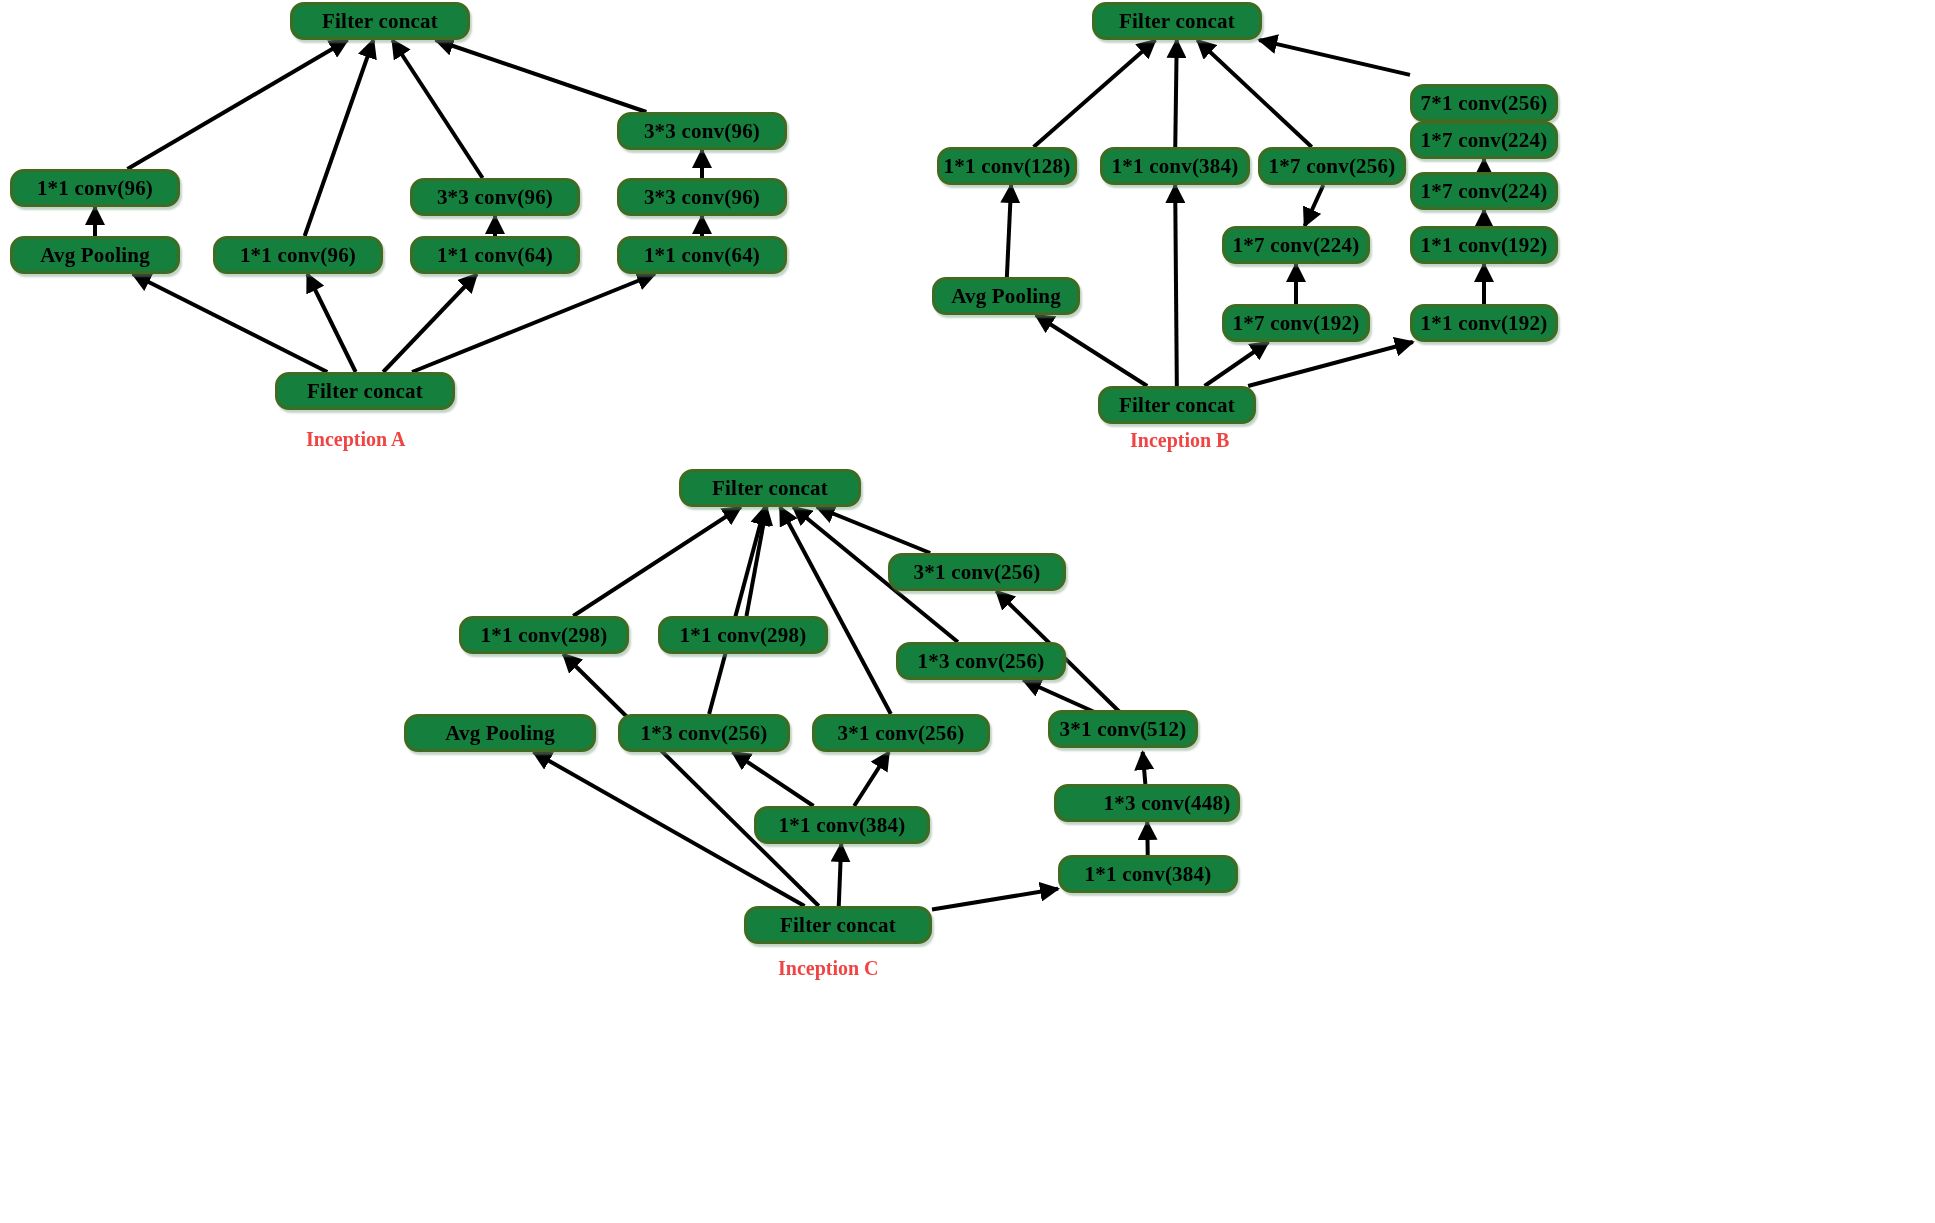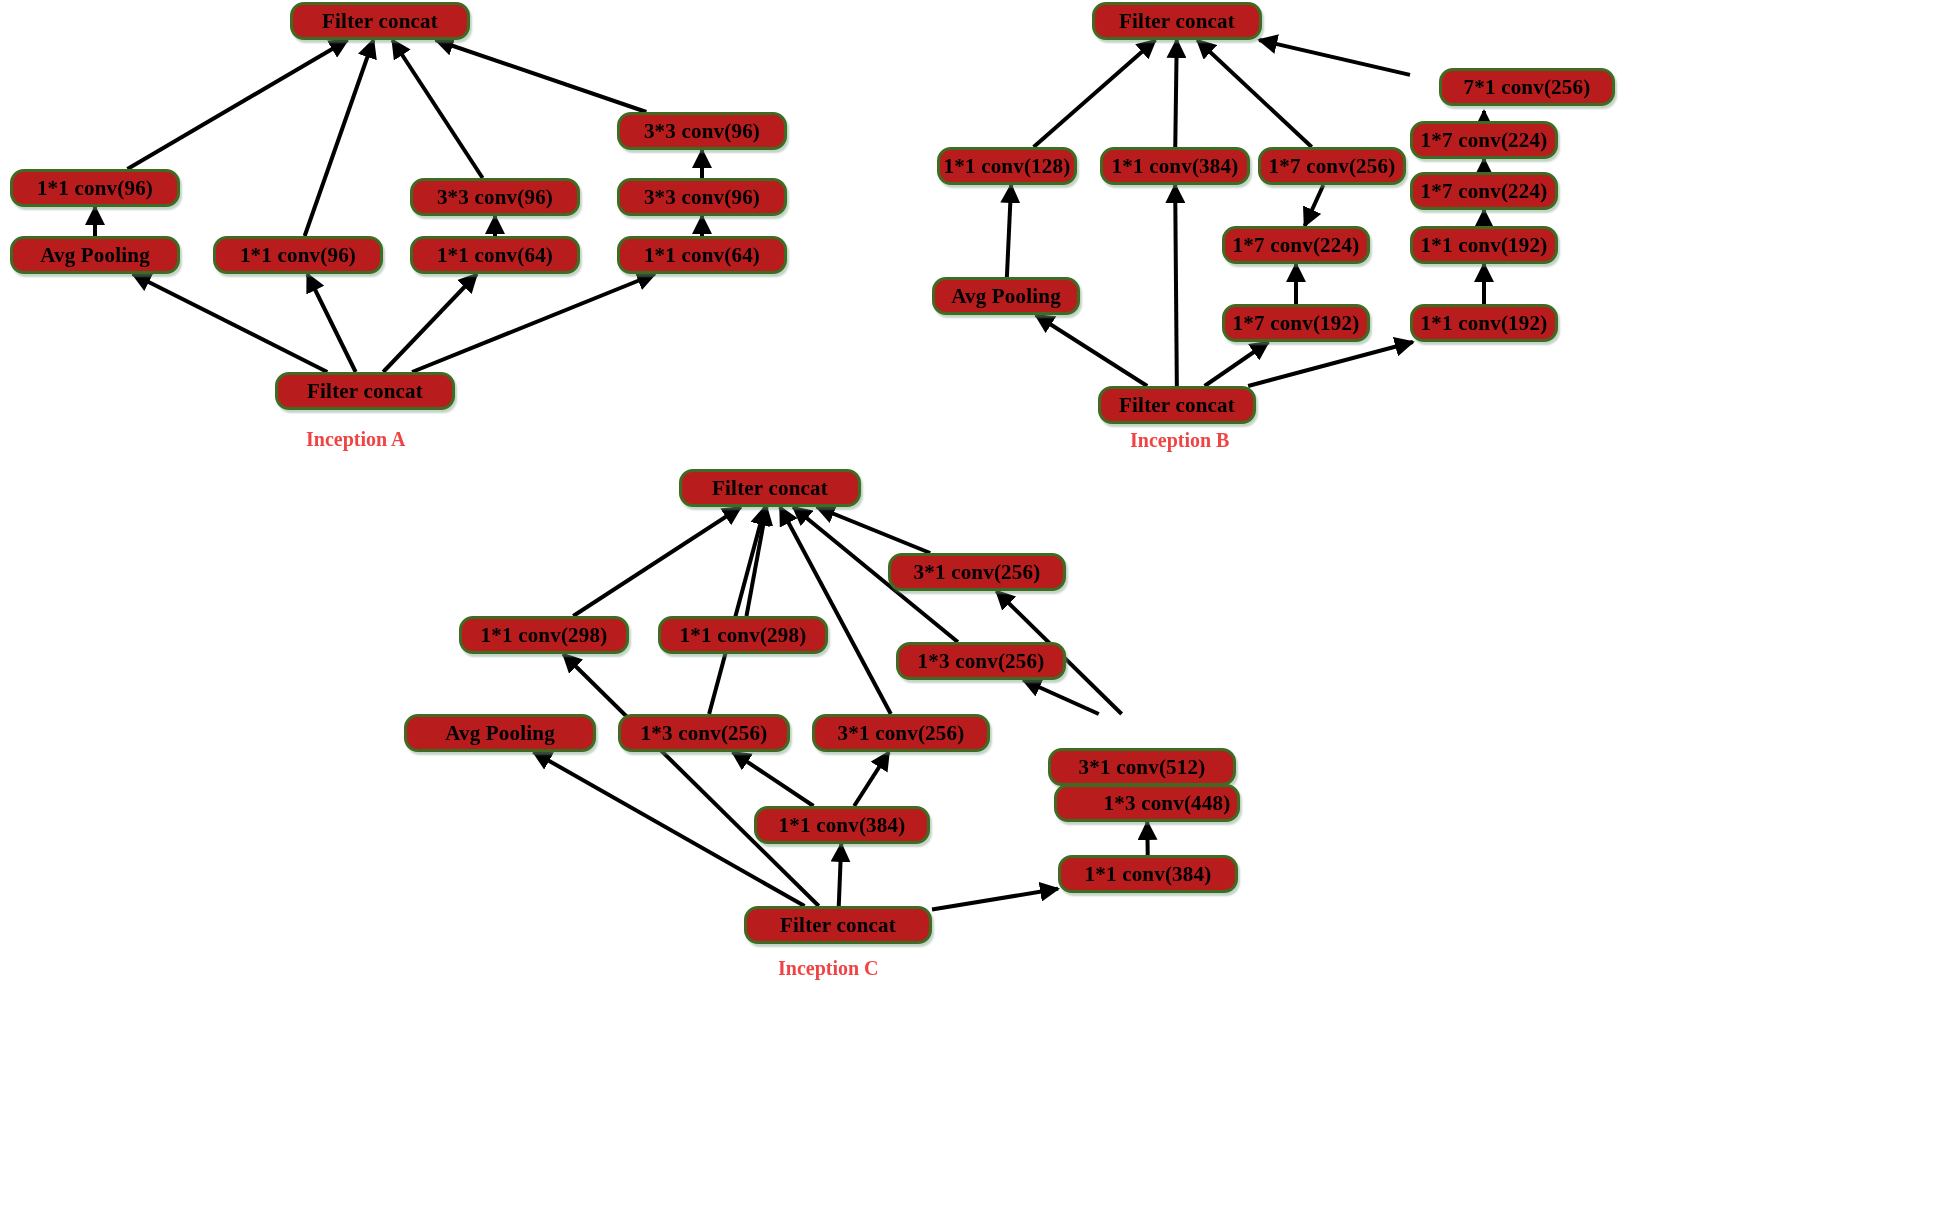--- a/index.html
+++ b/index.html
@@ -21,21 +21,21 @@
     position: absolute;
     left: 0;
     top: 0;
     width: 1935px;
     height: 1223px;
     pointer-events: none;
   }
   .node {
     position: absolute;
     box-sizing: border-box;
-    background: #b91c1c;
+    background: #15803d;
     border: 3px solid #3f6b22;
     border-radius: 14px;
     color: #000000;
     font-weight: bold;
     font-size: 21px;
     font-family: "Liberation Serif", "DejaVu Serif", serif;
     display: flex;
     align-items: center;
     justify-content: center;
     white-space: nowrap;
@@ -114,41 +114,41 @@
       <div class="node" style="left: 10px; top: 169px; width: 170px;">1*1 conv(96)</div>
       <div class="node" style="left: 410px; top: 178px; width: 170px;">3*3 conv(96)</div>
       <div class="node" style="left: 617px; top: 178px; width: 170px;">3*3 conv(96)</div>
       <div class="node" style="left: 10px; top: 236px; width: 170px;">Avg Pooling</div>
       <div class="node" style="left: 213px; top: 236px; width: 170px;">1*1 conv(96)</div>
       <div class="node" style="left: 410px; top: 236px; width: 170px;">1*1 conv(64)</div>
       <div class="node" style="left: 617px; top: 236px; width: 170px;">1*1 conv(64)</div>
       <div class="node" style="left: 275px; top: 372px; width: 180px;">Filter concat</div>
       <div class="caption" style="left: 306px; top: 428px;">Inception A</div>
       <div class="node" style="left: 1092px; top: 2px; width: 170px;">Filter concat</div>
-      <div class="node" style="left: 1410px; top: 68px; width: 176px; margin-left: 29px;">7*1 conv(256)</div>
+      <div class="node" style="left: 1410px; top: 84px; width: 148px;">7*1 conv(256)</div>
       <div class="node" style="left: 1410px; top: 121px; width: 148px;">1*7 conv(224)</div>
       <div class="node" style="left: 937px; top: 147px; width: 140px;">1*1 conv(128)</div>
       <div class="node" style="left: 1100px; top: 147px; width: 150px;">1*1 conv(384)</div>
       <div class="node" style="left: 1258px; top: 147px; width: 148px; text-align: right;">1*7 conv(256)</div>
       <div class="node" style="left: 1410px; top: 172px; width: 148px;">1*7 conv(224)</div>
       <div class="node" style="left: 1222px; top: 226px; width: 148px;">1*7 conv(224)</div>
       <div class="node" style="left: 1410px; top: 226px; width: 148px;">1*1 conv(192)</div>
       <div class="node" style="left: 932px; top: 277px; width: 148px;">Avg Pooling</div>
       <div class="node" style="left: 1222px; top: 304px; width: 148px;">1*7 conv(192)</div>
       <div class="node" style="left: 1410px; top: 304px; width: 148px;">1*1 conv(192)</div>
       <div class="node" style="left: 1098px; top: 386px; width: 158px;">Filter concat</div>
       <div class="caption" style="left: 1130px; top: 429px;">Inception B</div>
       <div class="node" style="left: 679px; top: 469px; width: 182px;">Filter concat</div>
       <div class="node" style="left: 888px; top: 553px; width: 178px;">3*1 conv(256)</div>
       <div class="node" style="left: 459px; top: 616px; width: 170px;">1*1 conv(298)</div>
       <div class="node" style="left: 658px; top: 616px; width: 170px;">1*1 conv(298)</div>
       <div class="node" style="left: 896px; top: 642px; width: 170px;">1*3 conv(256)</div>
       <div class="node" style="left: 404px; top: 714px; width: 192px;">Avg Pooling</div>
       <div class="node" style="left: 618px; top: 714px; width: 172px;">1*3 conv(256)</div>
       <div class="node" style="left: 812px; top: 714px; width: 178px;">3*1 conv(256)</div>
-      <div class="node" style="left: 1048px; top: 748px; width: 188px;">3*1 conv(512)</div>
+      <div class="node" style="left: 1048px; top: 710px; width: 150px;">3*1 conv(512)</div>
       <div class="node" style="left: 1054px; top: 784px; width: 186px; padding-left: 40px;">1*3 conv(448)</div>
       <div class="node" style="left: 754px; top: 806px; width: 176px;">1*1 conv(384)</div>
       <div class="node" style="left: 1058px; top: 855px; width: 180px;">1*1 conv(384)</div>
       <div class="node" style="left: 744px; top: 906px; width: 188px;">Filter concat</div>
       <div class="caption" style="left: 778px; top: 957px;">Inception C</div>
     </div>
 </div>
 
 </body></html>

